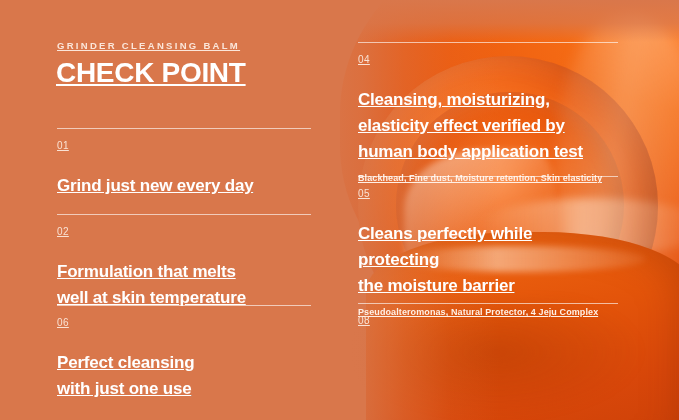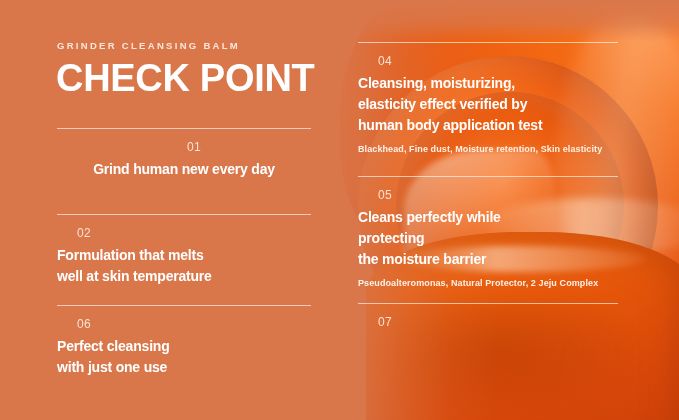--- a/index.html
+++ b/index.html
@@ -1,15 +1,15 @@
 <!DOCTYPE html>
 <html><head>
 <meta charset="utf-8">
 <style>
-  * { margin:0; padding:0; box-sizing:border-box; }
+  * { margin:0; padding:0; box-sizing:border-box;text-decoration:underline; }
 
   html, body {
     width:679px; height:420px;
     overflow:hidden;
     background:#D9774B;
     font-family:"Liberation Sans", sans-serif;
   }
 
   #poster {
     position:relative;
@@ -141,47 +141,46 @@
   .eyebrow {
     position:absolute; left:57px; top:40px;
     font-size:9.5px; font-weight:700;
     letter-spacing:2.3px;
     color:#FBE6DA;
     white-space:nowrap;
   }
 
   .page-title {
     position:absolute; left:56px; top:57px;
-    font-size:38px; font-weight:700;
+    font-size:28px; font-weight:700;
     letter-spacing:-0.3px;
     color:#FFFFFF;
     white-space:nowrap;
   }
 
   .rule {
     height:1px;
     background:rgba(255,255,255,.62);
     width:100%;
   }
 
   .item { position:absolute; width:100%; }
 
   .item-num {
-    font-size:12px; font-weight:400;
+    font-size:10px; font-weight:400;
     color:#FAE2D4;
     letter-spacing:.4px;
     margin-top:11px;
-    margin-left:20px;
   }
 
   .item-head {
-    font-size:14px; font-weight:700;
-    line-height:21px;
+    font-size:17px; font-weight:700;
+    line-height:26px;
     color:#FFFFFF;
-    margin-top:5px;
+    margin-top:22px;
     letter-spacing:-0.2px;
     white-space:pre-line;
   }
 
   .item-sub {
     font-size:9px; font-weight:600;
     color:#FFF0E6;
     margin-top:8px;
     letter-spacing:.1px;
     white-space:nowrap;
@@ -206,24 +205,24 @@
     <div class="top-veil"></div>
   </div>
 
   <div class="content">
 
     <div class="eyebrow">GRINDER CLEANSING BALM</div>
     <div class="page-title">CHECK POINT</div>
 
     <div class="col-left">
 
-      <div class="item" style="top:128px;text-align:center;">
+      <div class="item" style="top:128px;">
         <div class="rule"></div>
         <div class="item-num">01</div>
-        <div class="item-head">Grind human new every day</div>
+        <div class="item-head">Grind just new every day</div>
       </div>
 
       <div class="item" style="top:214px;">
         <div class="rule"></div>
         <div class="item-num">02</div>
         <div class="item-head">Formulation that melts
 well at skin temperature</div>
       </div>
 
       <div class="item" style="top:305px;">
@@ -245,24 +244,24 @@
 human body application test</div>
         <div class="item-sub">Blackhead, Fine dust, Moisture retention, Skin elasticity</div>
       </div>
 
       <div class="item" style="top:176px;">
         <div class="rule"></div>
         <div class="item-num">05</div>
         <div class="item-head">Cleans perfectly while
 protecting
 the moisture barrier</div>
-        <div class="item-sub">Pseudoalteromonas, Natural Protector, 2 Jeju Complex</div>
+        <div class="item-sub">Pseudoalteromonas, Natural Protector, 4 Jeju Complex</div>
       </div>
 
       <div class="item" style="top:303px;">
         <div class="rule"></div>
-        <div class="item-num">07</div>
+        <div class="item-num">08</div>
       </div>
 
     </div>
 
   </div>
 </div>
 
 </body></html>

